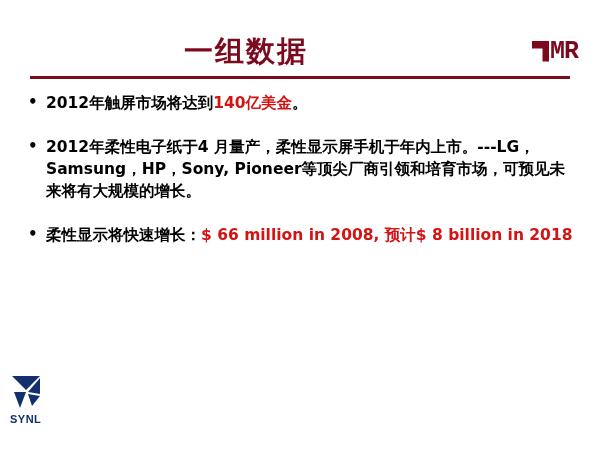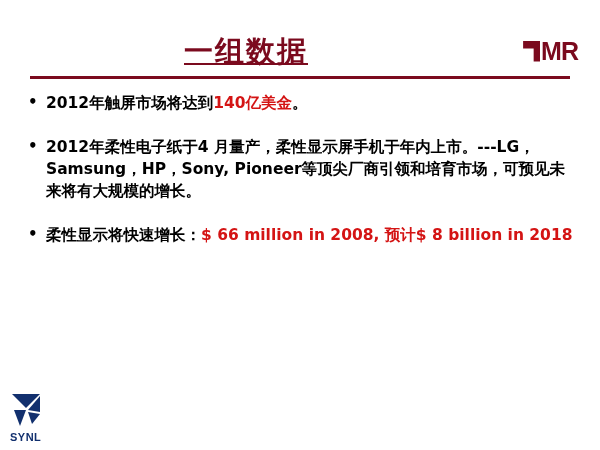--- a/index.html
+++ b/index.html
@@ -23,42 +23,41 @@
     position: absolute;
     top: 32px;
     left: 0;
     width: 492px;
     text-align: center;
     font-size: 29px;
     font-weight: bold;
     color: #7b0a1e;
     letter-spacing: 2px;
     font-family: "DejaVu Sans", "Liberation Sans", sans-serif;
-    text-decoration: underline;
   }
   .title-rule {
     position: absolute;
     top: 76px;
     left: 30px;
     width: 540px;
     height: 3px;
     background: #7b0a1e;
   }
   .logo-imr {
     position: absolute;
     top: 34px;
     right: 22px;
     width: 76px;
     height: 34px;
     display: flex;
     align-items: center;
     justify-content: flex-end;
   }
   .logo-imr .imr-text {
-    font-family: Liberation Sans, sans-serif;
+    font-family: Liberation Mono, monospace;
     font-weight: bold;
     font-size: 25px;
     color: #7b0a1e;
     letter-spacing: -1px;
     line-height: 1;
   }
   .logo-imr .imr-mark {
     width: 17px;
     height: 21px;
     background: #7b0a1e;
@@ -91,21 +90,21 @@
   .bullet .text {
     flex: 1;
   }
   .red {
     color: #d41414;
   }
   .b3 { margin-top: 14px; }
   .logo-synl {
     position: absolute;
     left: 10px;
-    bottom: 2px;
+    bottom: 20px;
     width: 58px;
     height: 56px;
   }
   .synl-mark {
     position: relative;
     width: 46px;
     height: 38px;
   }
   .synl-text {
     font-family: "Liberation Sans", sans-serif;

